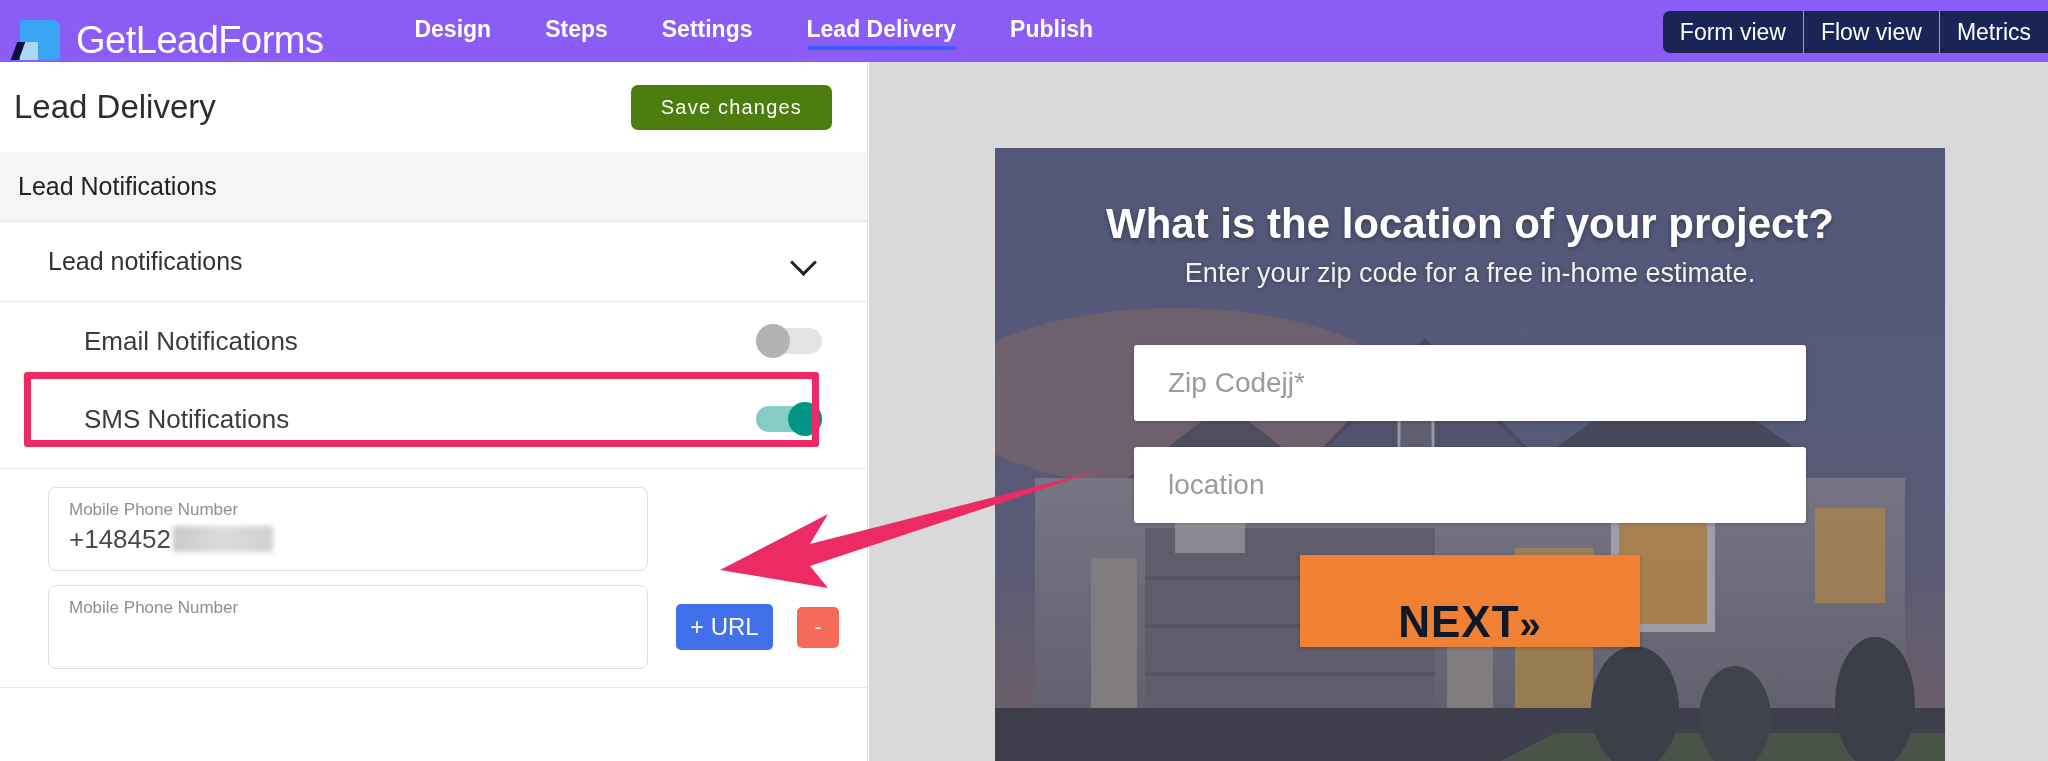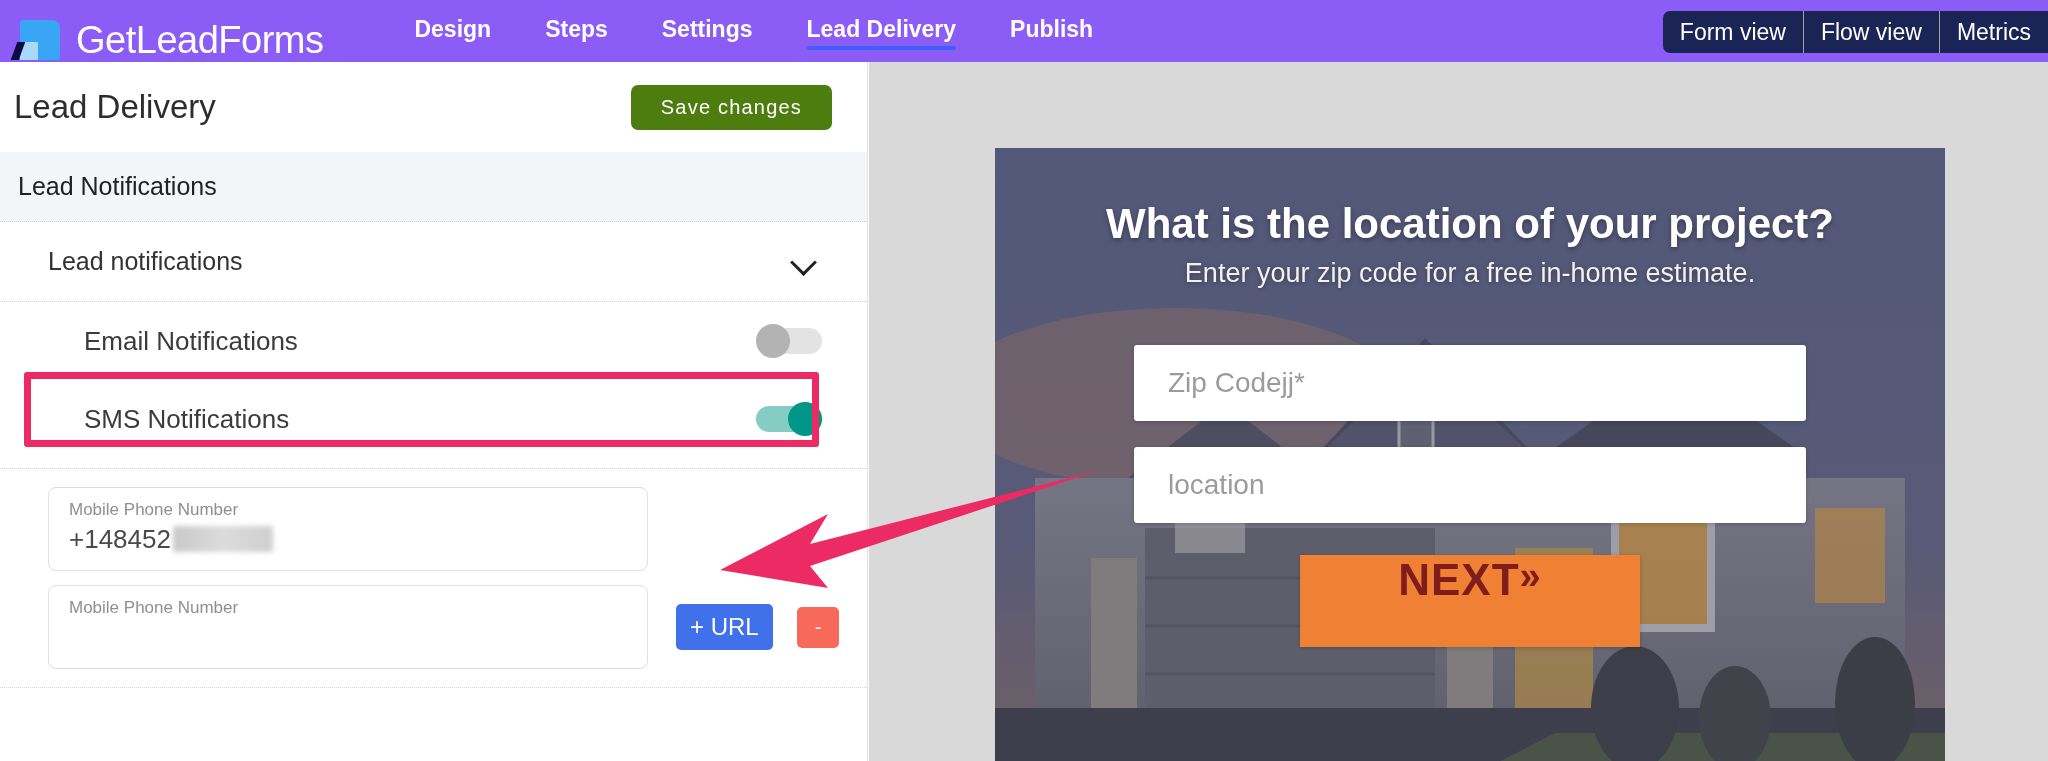--- a/index.html
+++ b/index.html
@@ -209,22 +209,22 @@
     width: 672px; height: 76px; background: #ffffff;
     border-radius: 3px; margin-top: 26px;
     display: flex; align-items: center; padding-left: 34px;
     font-size: 28px; color: #9b9b9b;
     box-shadow: 0 1px 4px rgba(0,0,0,.2);
   }
   .form-input.first { margin-top: 56px; }
   .next-btn {
     width: 340px; height: 92px; background: #f08033;
     margin-top: 32px; border: none; cursor: pointer;
-    color: #7f1d1d; font-size: 44px; font-weight: bold;
-    letter-spacing: 1px; display: flex; align-items: flex-start;
+    color: #0f172a; font-size: 44px; font-weight: bold;
+    letter-spacing: 1px; display: flex; align-items: flex-end;
     justify-content: center; 
     box-shadow: 0 1px 4px rgba(0,0,0,.2);
   }
   .next-chev { font-size: 38px; }
 </style>
 </head>
 <body>
 
 <div class="topnav">
 

